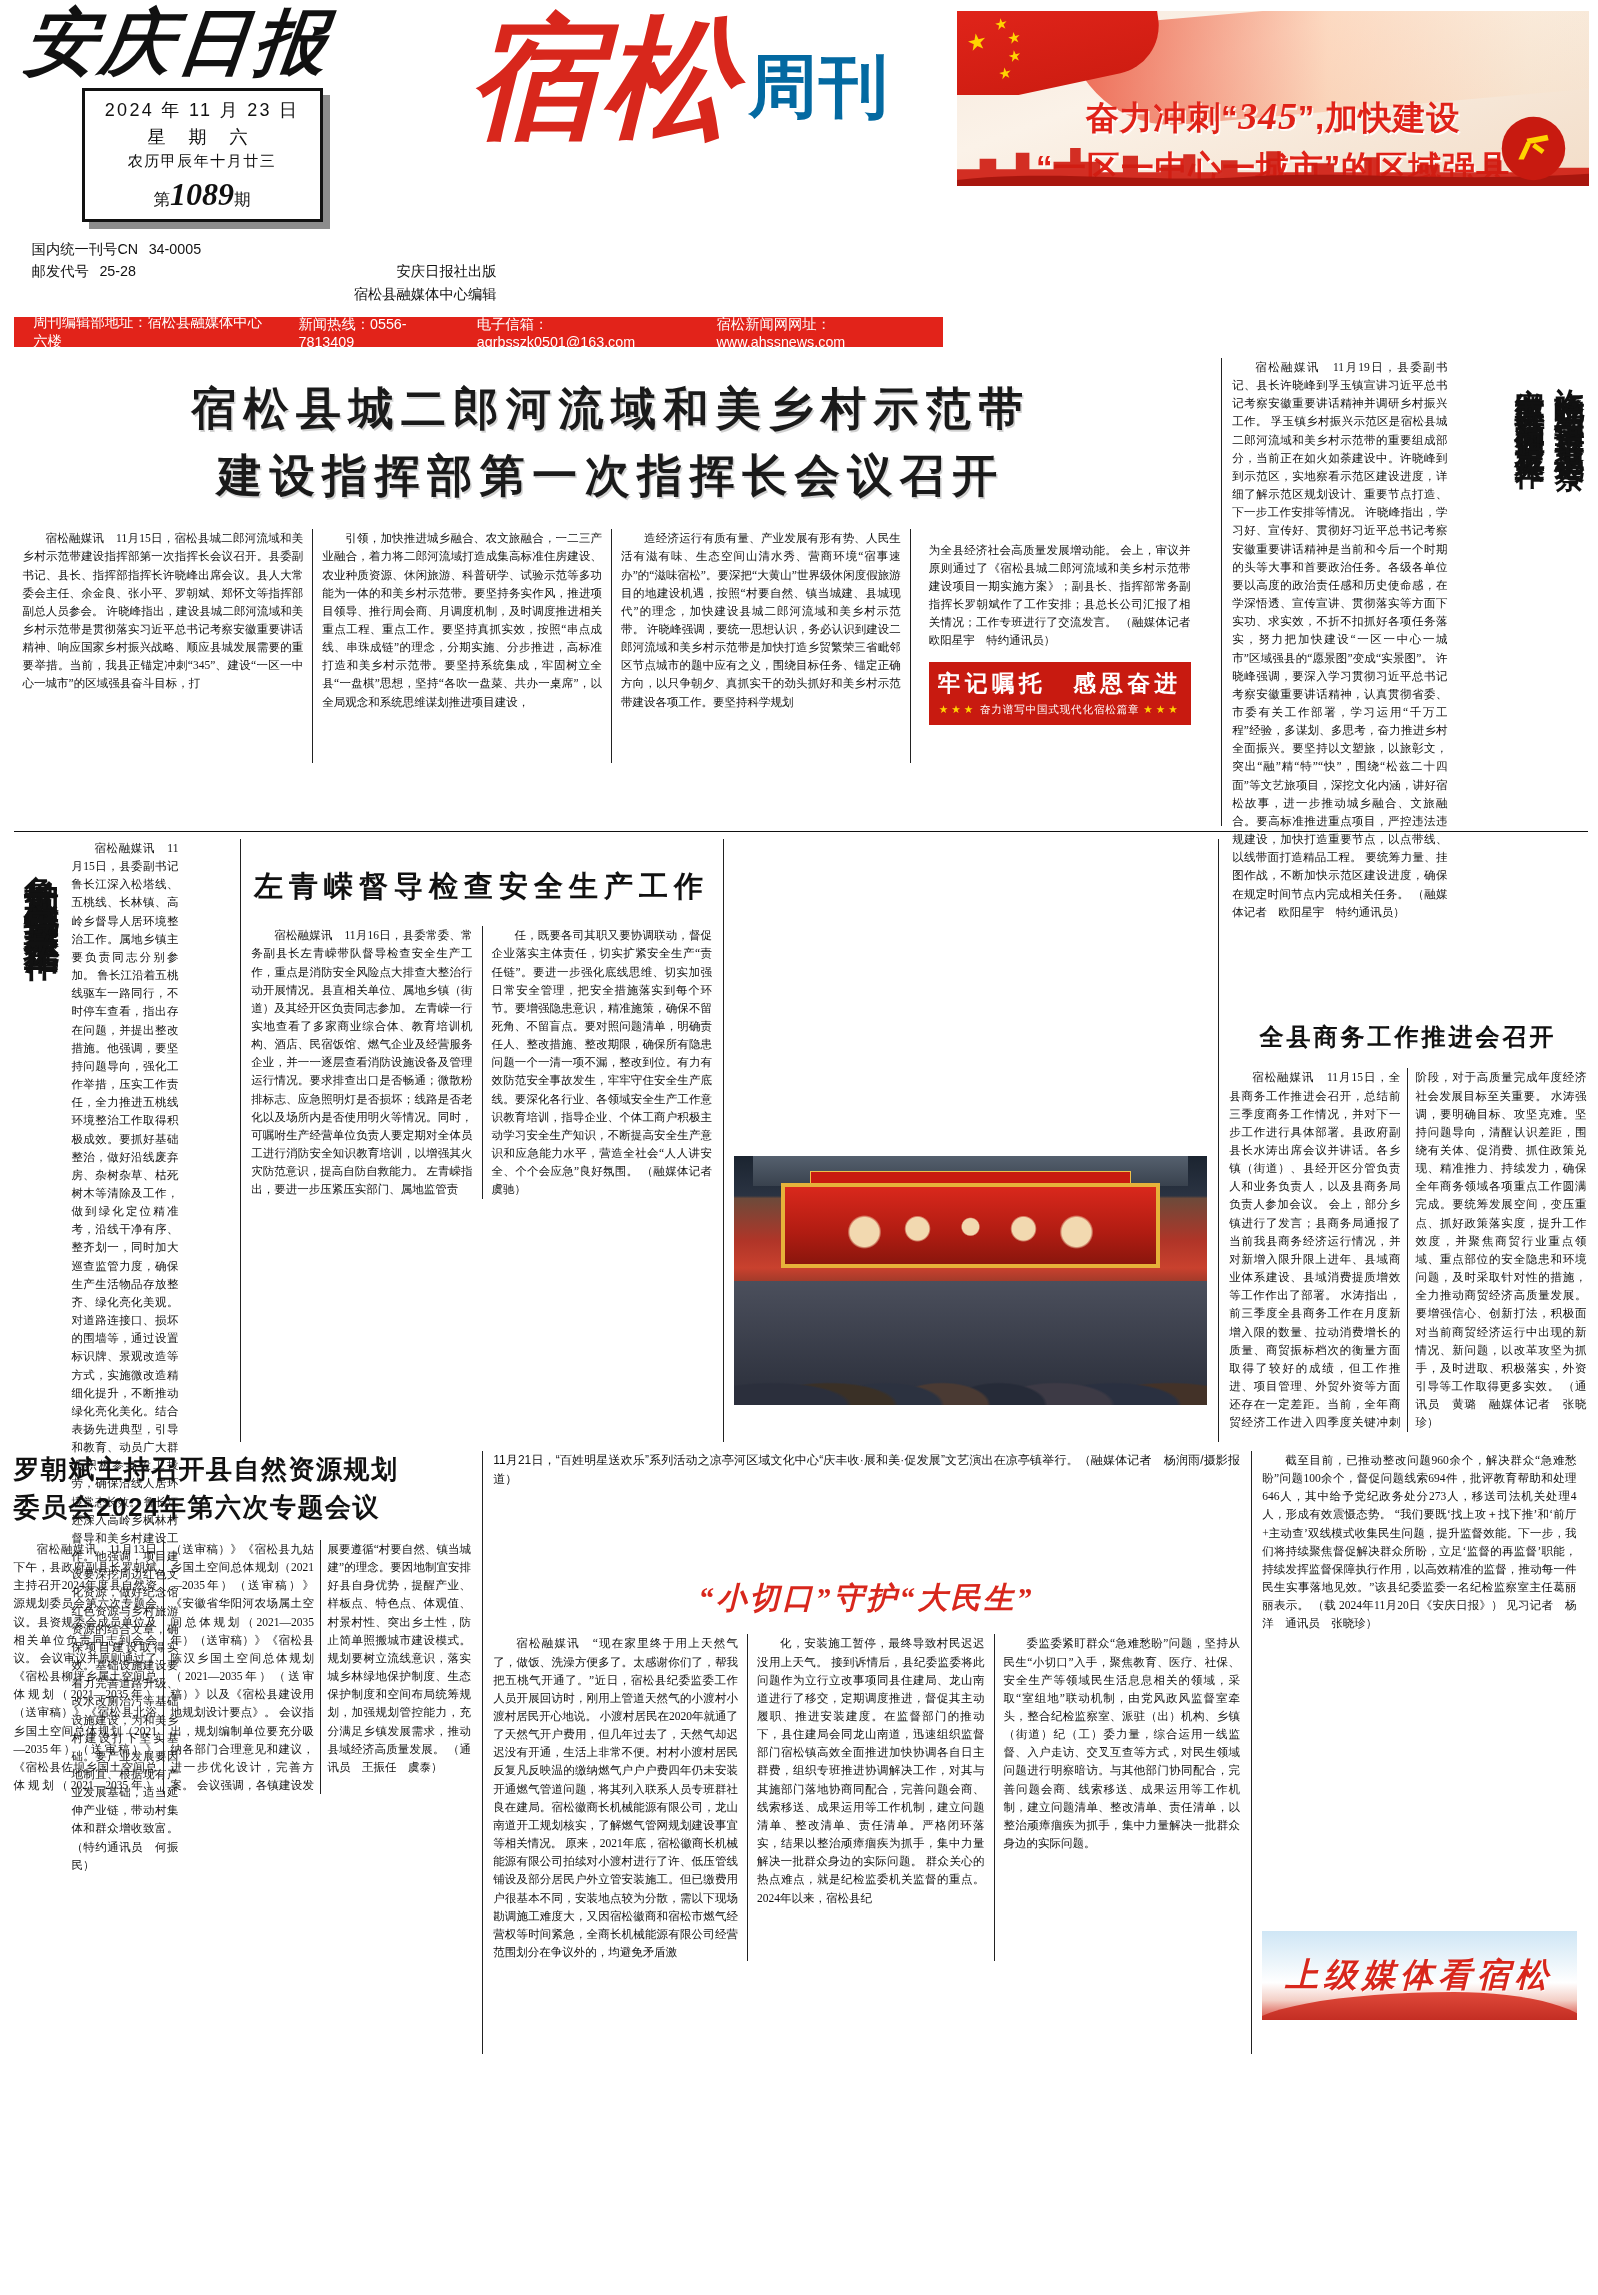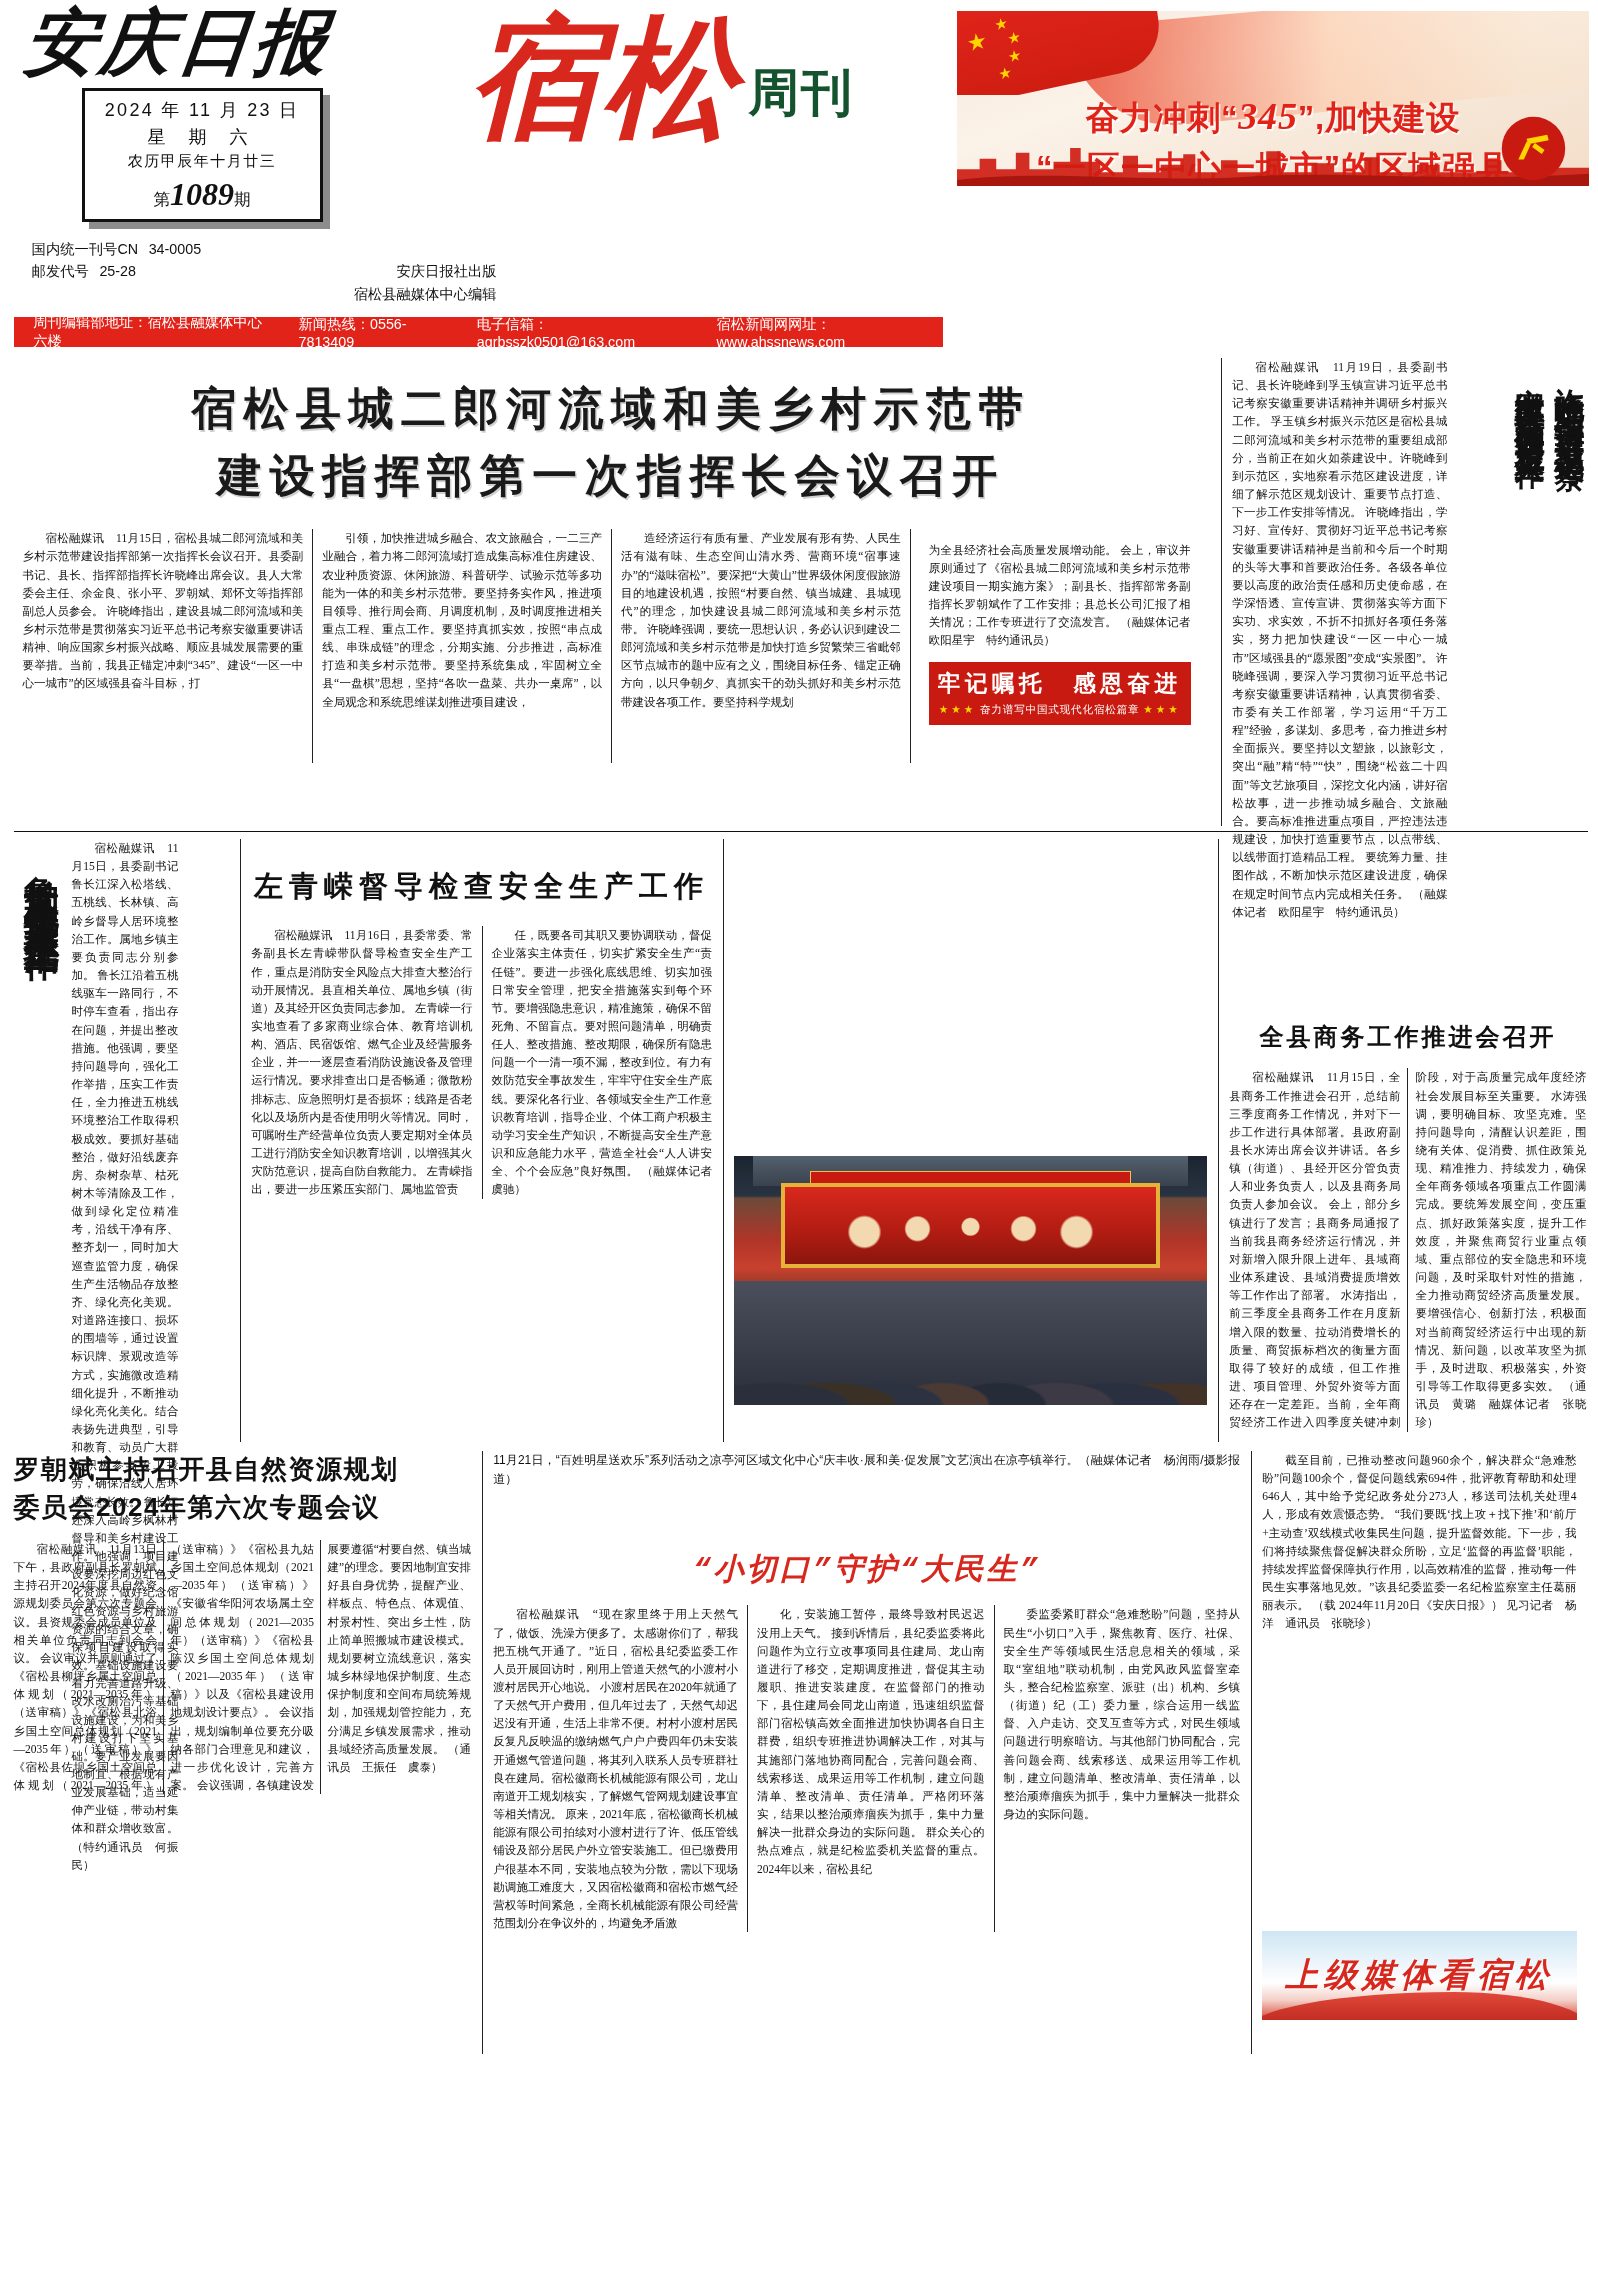--- a/index.html
+++ b/index.html
@@ -47,21 +47,21 @@
 
   .mh-mid { position:absolute; left:468px; top:13.6px; width:483px; height:196px; }
   .susong-red {
     font-family:"Liberation Serif", serif;
     font-weight:bold; font-style:italic;
     font-size:132px; color:#d8271c; letter-spacing:3px;
     line-height:1; display:inline-block;
   }
   .zhoukan {
     font-family:Liberation Serif, serif; font-weight:bold;
-    font-size:51px; color:#14532d; letter-spacing:1.5px; display:inline-block;
+    font-size:69px; color:#0369a1; letter-spacing:1.5px; display:inline-block;
     vertical-align:13.6px; margin-left:10.6px;
   }
 
   .mh-right {
     position:absolute; left:957px; top:10.6px; width:632px; height:175px;
     background:linear-gradient(160deg,#f7e9dd 0%, #fbf2e8 35%, #f6e6d6 70%, #f3ddc8 100%);
     overflow:hidden;
   }
   .flagwrap { position:absolute; left:0; top:0; width:226px; height:84px; overflow:hidden; }
   .flag { position:absolute; left:-22.6px; top:-19.6px; width:226px; height:97px;
@@ -390,21 +390,21 @@
           <p>宿松融媒讯　11月13日下午，县政府副县长罗朝斌主持召开2024年度县自然资源规划委员会第六次专题会议。县资规委会成员单位及相关单位负责同志到会会议。
 会议审议并原则通过了《宿松县柳坪乡属土空间总体规划（2021—2035年）（送审稿）》《宿松县北浴乡国土空间总体规划（2021—2035年）（送审稿）》《宿松县佐坝乡国土空间总体规划（2021—2035年）（送审稿）》《宿松县九姑乡国土空间总体规划（2021—2035年）（送审稿）》《安徽省华阳河农场属土空间总体规划（2021—2035年）（送审稿）》《宿松县陈汉乡国土空间总体规划（2021—2035年）（送审稿）》以及《宿松县建设用地规划设计要点》。
 会议指出，规划编制单位要充分吸纳各部门合理意见和建议，进一步优化设计，完善方案。
 会议强调，各镇建设发展要遵循“村要自然、镇当城建”的理念。要因地制宜安排好县自身优势，提醒产业、样板点、特色点、体观值、村景村性、突出乡土性，防止简单照搬城市建设模式。规划要树立流线意识，落实城乡林绿地保护制度、生态保护制度和空间布局统筹规划，加强规划管控能力，充分满足乡镇发展需求，推动县域经济高质量发展。
 （通讯员　王振任　虞泰）</p>
         </div>
       </div>
 
       <div class="vr" style="width:769px; padding:0 10.6px;">
         <div class="caption" style="margin-bottom:13.6px;">11月21日，“百姓明星送欢乐”系列活动之凉亭河区域文化中心“庆丰收·展和美·促发展”文艺演出在凉亭镇举行。（融媒体记者　杨润雨/摄影报道）</div>
-        <div class="red-script" style="margin:60px 0 15px 0;font-family:Liberation Mono, monospace;">“小切口”守护“大民生”</div>
+        <div class="red-script" style="margin:89px 0 15px 0;">“小切口”守护“大民生”</div>
         <div class="cols">
           <div class="txt" style="width:34%; padding-right:9px;">
             <p>宿松融媒讯　“现在家里终于用上天然气了，做饭、洗澡方便多了。太感谢你们了，帮我把五桃气开通了。”近日，宿松县纪委监委工作人员开展回访时，刚用上管道天然气的小渡村小渡村居民开心地说。
 小渡村居民在2020年就通了了天然气开户费用，但几年过去了，天然气却迟迟没有开通，生活上非常不便。村村小渡村居民反复凡反映温的缴纳燃气户户户费四年仍未安装开通燃气管道问题，将其列入联系人员专班群社良在建局。宿松徽商长机械能源有限公司，龙山南道开工规划核实，了解燃气管网规划建设事宜等相关情况。
 原来，2021年底，宿松徽商长机械能源有限公司拍续对小渡村进行了许、低压管线铺设及部分居民户外立管安装施工。但已缴费用户很基本不同，安装地点较为分散，需以下现场勘调施工难度大，又因宿松徽商和宿松市燃气经营权等时间紧急，全商长机械能源有限公司经营范围划分在争议外的，均避免矛盾激</p>
           </div>
           <div class="txt vr" style="width:33%; padding:0 9px;">
             <p>化，安装施工暂停，最终导致村民迟迟没用上天气。
 接到诉情后，县纪委监委将此问题作为立行立改事项同县住建局、龙山南道进行了移交，定期调度推进，督促其主动履职、推进安装建度。在监督部门的推动下，县住建局会同龙山南道，迅速组织监督部门宿松镇高效全面推进加快协调各自日主群费，组织专班推进协调解决工作，对其与其施部门落地协商同配合，完善问题会商、线索移送、成果运用等工作机制，建立问题清单、整改清单、责任清单。严格闭环落实，结果以整治顽瘴痼疾为抓手，集中力量解决一批群众身边的实际问题。
 群众关心的热点难点，就是纪检监委机关监督的重点。2024年以来，宿松县纪</p>

